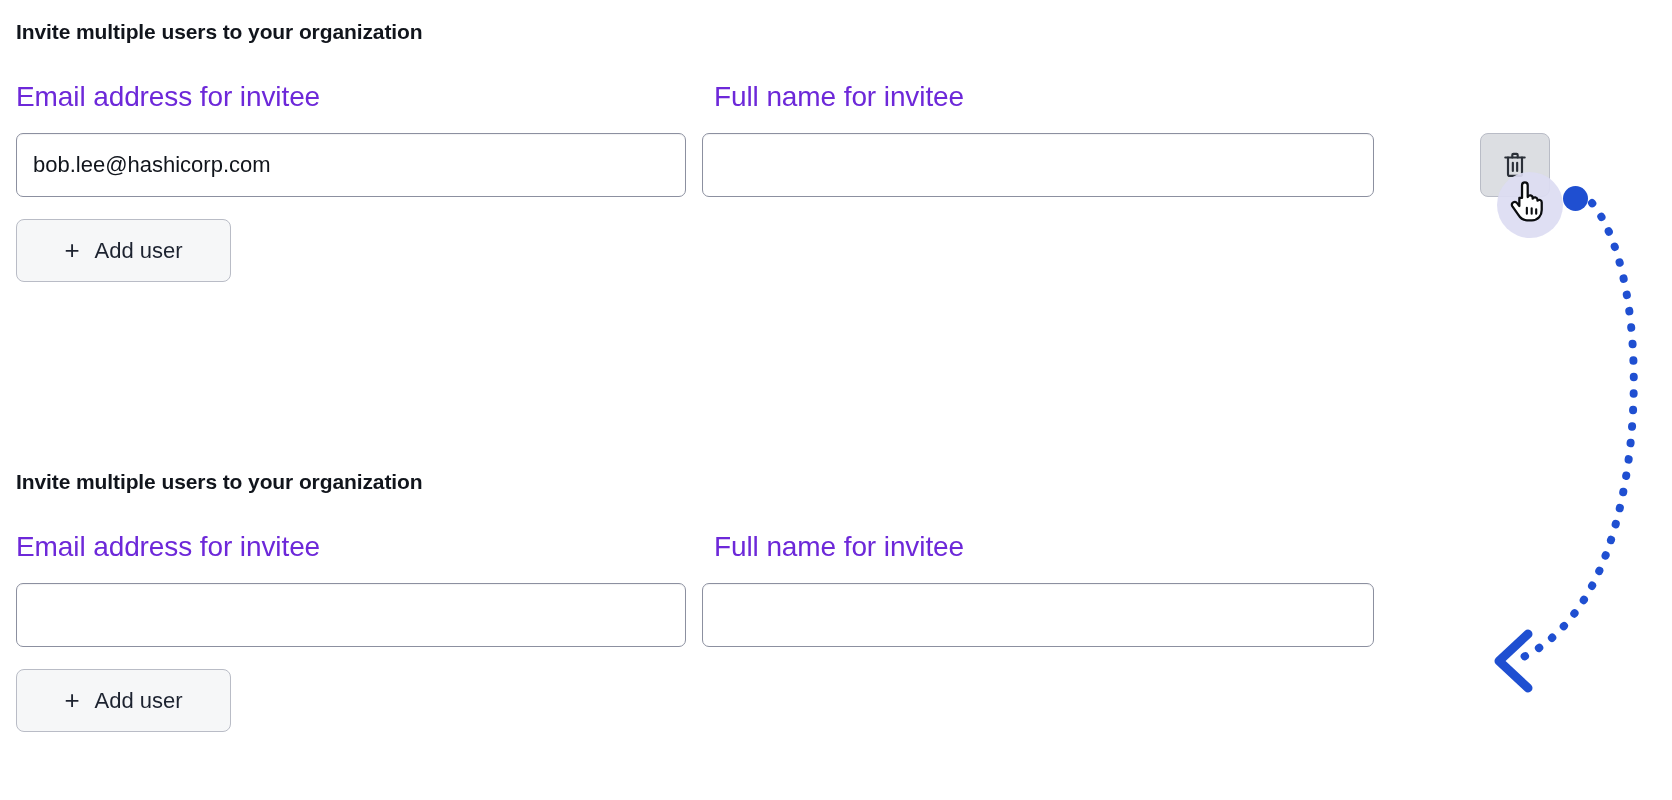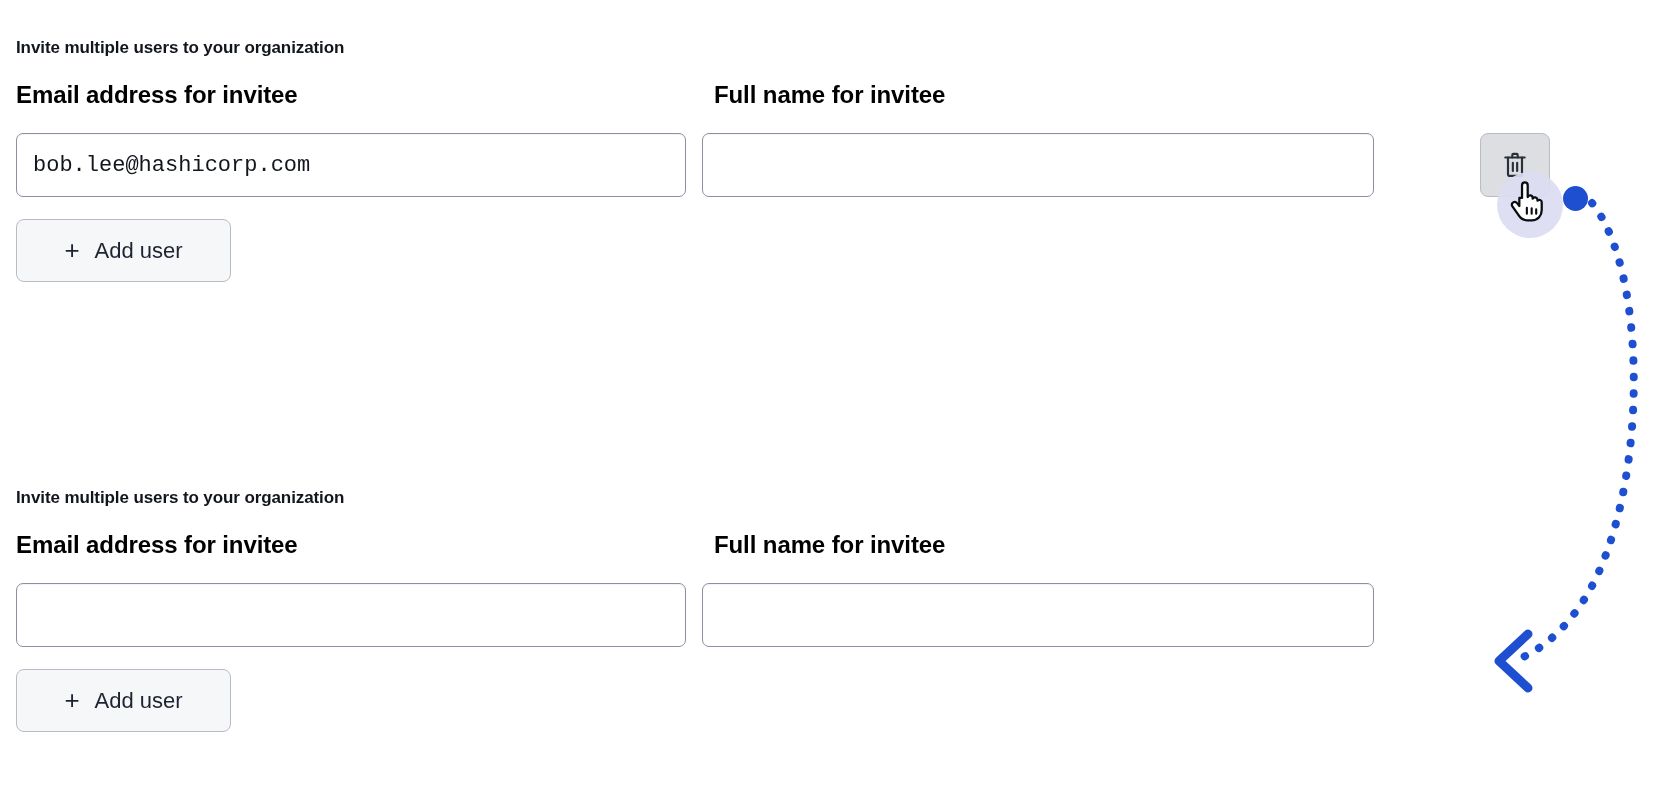--- a/index.html
+++ b/index.html
@@ -23,35 +23,34 @@
     left: 0;
     width: 1672px;
   }
   .invite-section.section-1 { top: 0px; }
   .invite-section.section-2 { top: 450px; }
 
   .section-heading {
     position: absolute;
     left: 16px;
     top: 20px;
-    font-size: 17px;
+    font-size: 21px;
     font-weight: 700;
     letter-spacing: -0.1px;
     color: #11151c;
     white-space: nowrap;
-    margin-top: 18px;
   }
 
   .field-label {
     position: absolute;
     top: 81px;
-    font-size: 24px;
-    font-weight: 700;
+    font-size: 28px;
+    font-weight: 400;
     letter-spacing: -0.1px;
-    color: #000000;
+    color: #6d28d9;
     white-space: nowrap;
   }
   .field-label.email-label { left: 16px; }
   .field-label.name-label  { left: 714px; }
 
   .text-input {
     position: absolute;
     top: 133px;
     height: 64px;
     background: #ffffff;
@@ -63,21 +62,20 @@
     padding: 0 16px;
     line-height: 60px;
     outline: none;
     overflow: hidden;
     white-space: nowrap;
     box-shadow: inset 0 1px 1px rgba(16,24,40,0.05);
   }
   .text-input.email-input {
     left: 16px;
     width: 670px;
-    font-family: Liberation Mono, monospace;
   }
   .text-input.name-input {
     left: 702px;
     width: 672px;
   }
 
   .delete-button {
     position: absolute;
     left: 1480px;
     top: 133px;

